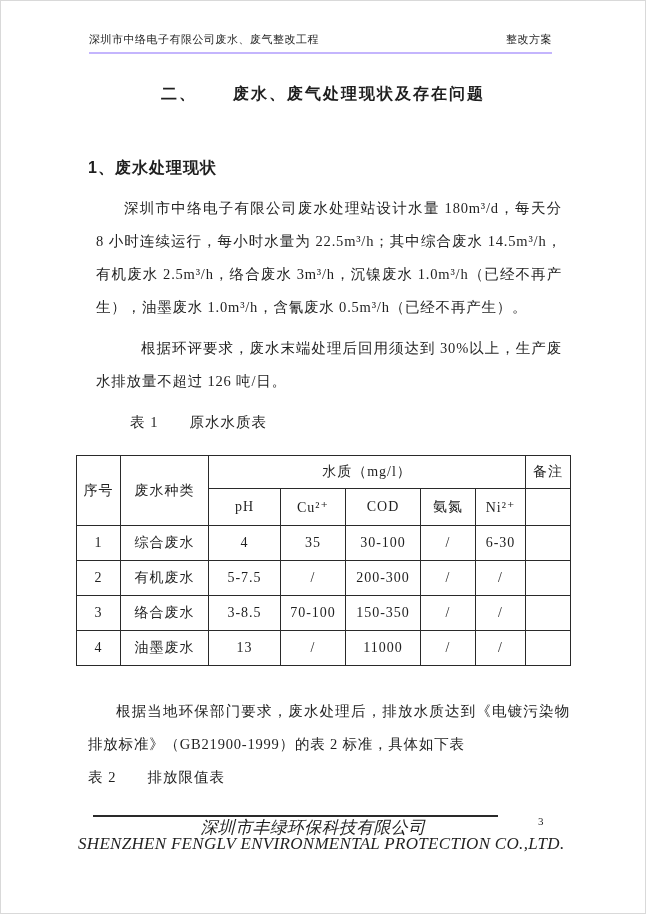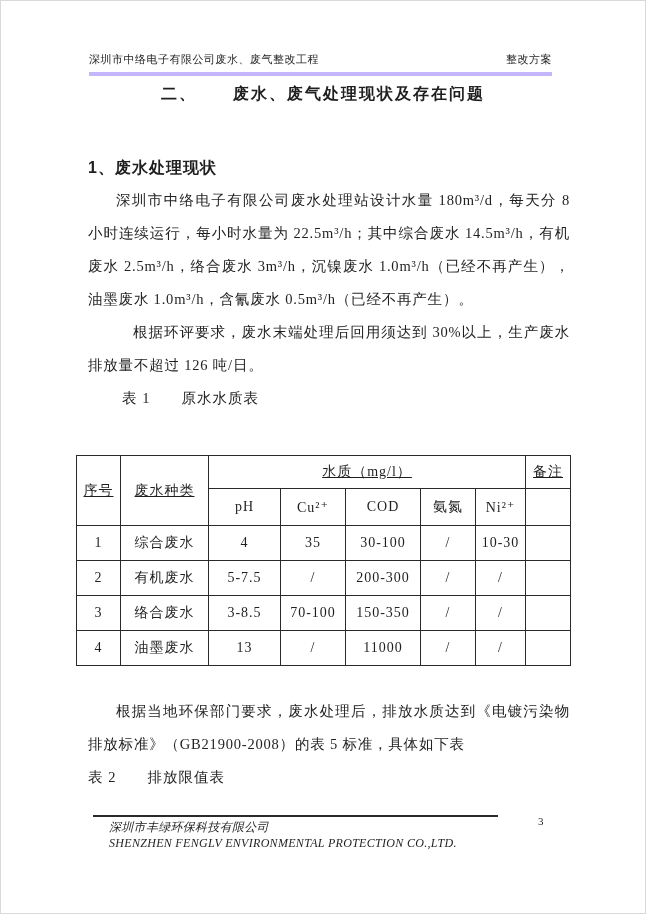--- a/index.html
+++ b/index.html
@@ -8,24 +8,24 @@
     width:646px;height:914px;
     margin:0 auto;
     background:#ffffff;
     font-family:"Liberation Serif","DejaVu Serif",serif;
     color:#1f1f1f;
     overflow:hidden;
     box-shadow:0 0 0 1px #d9d9d9 inset;
   }
   
   .header{
-    position:absolute;left:89px;top:52px;width:463px;
+    position:absolute;left:89px;top:32px;width:463px;
     display:flex;justify-content:space-between;align-items:flex-end;
     font-size:11px;letter-spacing:.5px;
-    border-bottom:4px solid #c4b5fd;
+    border-bottom:2px solid #c4b5fd;
     padding-bottom:5px;
   }
   
   .doc-title{
     position:absolute;left:0;top:84px;width:100%;
     text-align:center;
     font-family:"Liberation Sans","DejaVu Sans",sans-serif;
     font-weight:bold;font-size:16px;letter-spacing:2px;
   }
   
@@ -33,63 +33,64 @@
     position:absolute;left:88px;top:158px;
     font-family:"Liberation Sans","DejaVu Sans",sans-serif;
     font-weight:bold;font-size:16px;letter-spacing:1px;
   }
   
   .body-block{
     position:absolute;left:88px;top:184px;width:482px;
     font-size:14.5px;line-height:33px;text-align:justify;
     letter-spacing:.8px;
   }
-  .body-block p{margin:0;}
+  .body-block p{margin:8px;}
   .indent-2{text-indent:28px;}
   .indent-3{text-indent:45px;}
   .indent-35{text-indent:54px;}
   .tbl-caption{margin:0;text-indent:34px;letter-spacing:1px;}
   
   .water-table{
     position:absolute;left:76px;top:455px;
     border-collapse:collapse;table-layout:fixed;
     width:494px;
     font-size:14px;color:#1f1f1f;
   }
   .water-table td,.water-table th{
     border:1.5px solid #2a2a2a;
     text-align:center;vertical-align:middle;
     font-weight:normal;padding:0;
     letter-spacing:1px;
     overflow:hidden;white-space:nowrap;
   }
-  .hrow1 td,.hrow1 th{height:32px;text-decoration:underline;}
+  .hrow1 td,.hrow1 th{height:32px;}
   .hrow2 td,.hrow2 th{height:36px;}
   .drow td{height:34px;}
   
   .after-block{
     position:absolute;left:88px;top:695px;width:482px;
     font-size:14.5px;line-height:33px;text-align:justify;
     letter-spacing:.8px;
   }
   .after-block p{margin:0;}
   .caption2{text-indent:0;letter-spacing:1px;}
   
   .footer-rule{
     position:absolute;left:93px;top:815px;width:405px;
     border-top:2px solid #2a2a2a;height:0;
   }
   .page-number{
     position:absolute;left:538px;top:815px;
     font-size:11px;
   }
   .footer-block{
-    position:absolute;left:109px;top:820px;width:470px;
-    font-style:italic;font-size:12px;line-height:15.5px;
+    position:absolute;left:78px;top:820px;width:470px;
+    font-style:italic;font-size:17px;line-height:15.5px;
     letter-spacing:.3px;
+    text-align:center;
   }
   .footer-block div{white-space:nowrap;}
 </style>
 </head>
 <body>
 
 <div class="page">
 
   <div class="header">
     <span>深圳市中络电子有限公司废水、废气整改工程</span>
@@ -132,21 +133,21 @@
         <td>Ni²⁺</td>
         <td></td>
       </tr>
       <tr class="drow">
         <td>1</td>
         <td>综合废水</td>
         <td>4</td>
         <td>35</td>
         <td>30-100</td>
         <td>/</td>
-        <td>10-30</td>
+        <td>6-30</td>
         <td></td>
       </tr>
       <tr class="drow">
         <td>2</td>
         <td>有机废水</td>
         <td>5-7.5</td>
         <td>/</td>
         <td>200-300</td>
         <td>/</td>
         <td>/</td>
@@ -169,21 +170,21 @@
         <td>/</td>
         <td>11000</td>
         <td>/</td>
         <td>/</td>
         <td></td>
       </tr>
     </tbody>
   </table>
 
   <div class="after-block">
-    <p class="indent-2">根据当地环保部门要求，废水处理后，排放水质达到《电镀污染物排放标准》（GB21900-2008）的表 5 标准，具体如下表</p>
+    <p class="indent-2">根据当地环保部门要求，废水处理后，排放水质达到《电镀污染物排放标准》（GB21900-1999）的表 2 标准，具体如下表</p>
     <p class="caption2">表 2　　排放限值表</p>
   </div>
 
   <div class="footer-rule"></div>
   <div class="page-number">3</div>
 
   <div class="footer-block">
     <div>深圳市丰绿环保科技有限公司</div>
     <div>SHENZHEN FENGLV ENVIRONMENTAL PROTECTION CO.,LTD.</div>
   </div>

